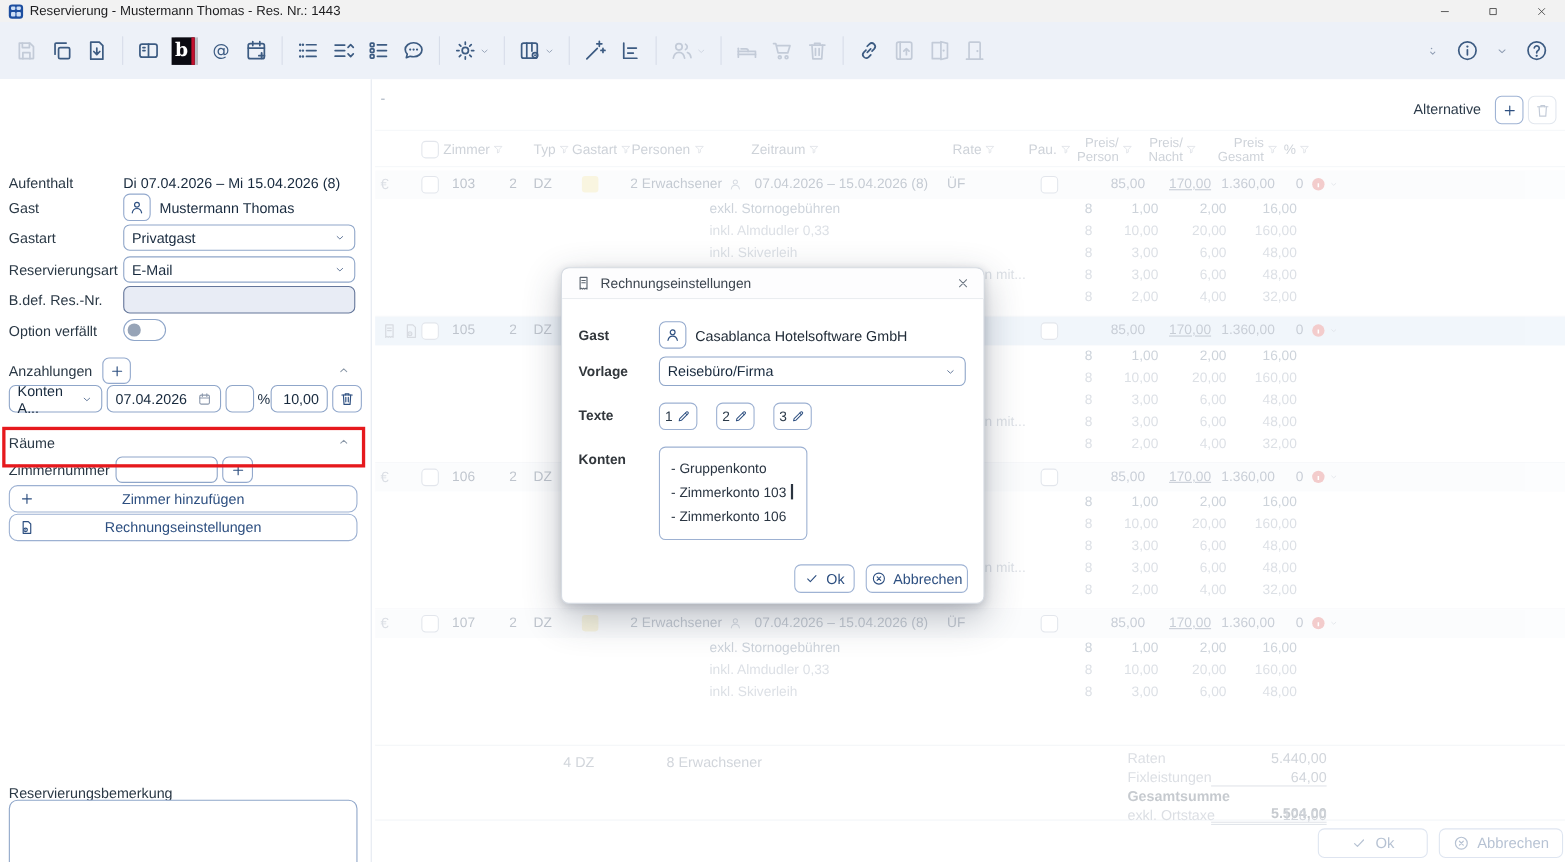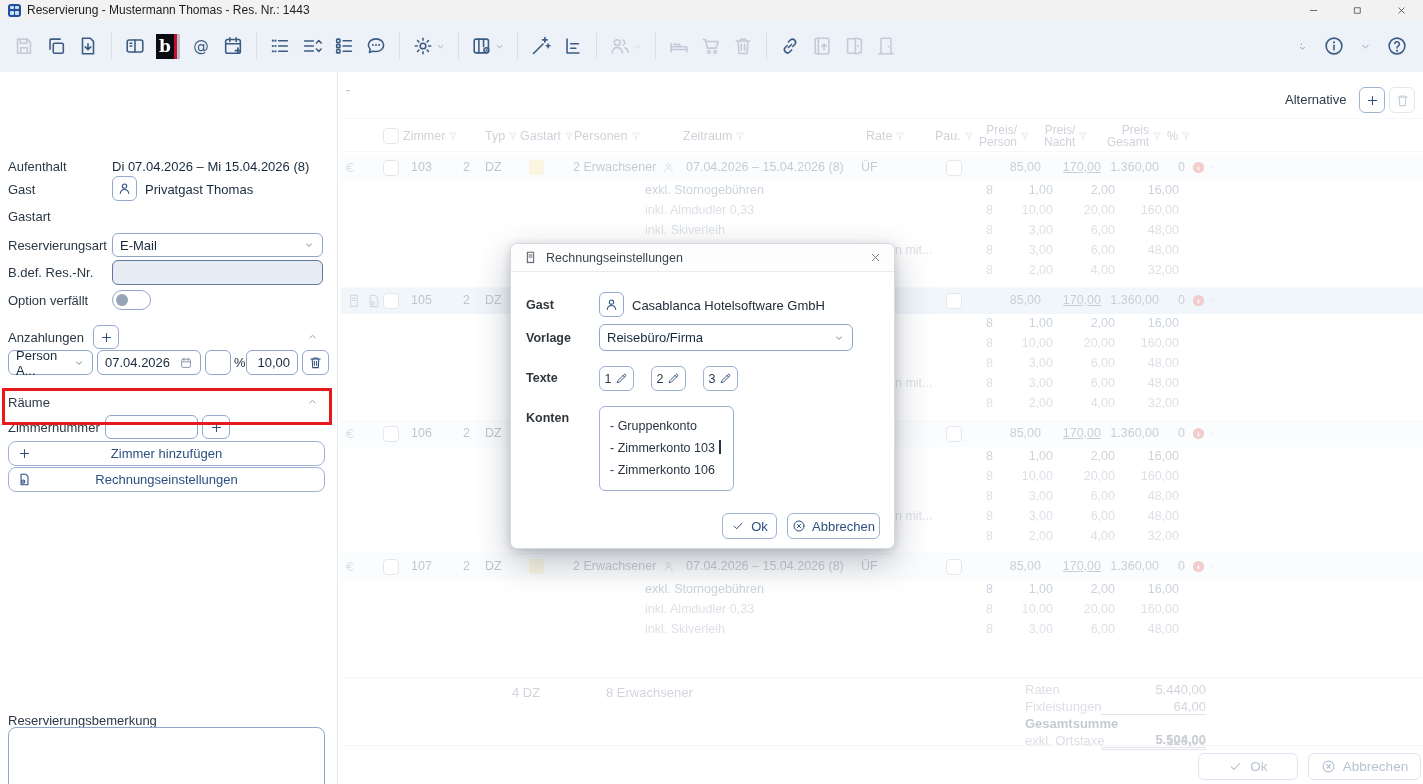--- a/index.html
+++ b/index.html
@@ -132,21 +132,21 @@
   
   #dialog{position:absolute; left:510px; top:243px; width:385px; height:306px; background:#fff; border:1px solid #d6dbe2; border-radius:7px;
           box-shadow:0 12px 34px rgba(40,50,70,.30), 0 2px 8px rgba(40,50,70,.18); z-index:50;}
   #dlg-title{height:28px; border-bottom:1px solid #e8ebef; display:flex; align-items:center; padding:0 12px; border-radius:7px 7px 0 0; background:#fdfdfe;}
   #dlg-title .dico{color:#5c6570; margin-right:8px;} #dlg-title .dico svg{width:15px; height:15px;}
   #dlg-title .dtxt{color:#3c454f; font-size:12.5px;}
   #dlg-close{margin-left:auto; color:#6a7480;} #dlg-close svg{width:13px; height:13px;}
   .dlbl{position:absolute; left:15px; color:#32373c; font-weight:bold; font-size:12.5px;}
   #dlg-gast-btn{position:absolute; left:88px; top:48px; width:25px; height:25px;}
   #dlg-gast-val{position:absolute; left:121px; top:54px; color:#212c38;}
-  #dlg-vorlage{position:absolute; left:88px; top:80px; width:254px; height:27px;}
+  #dlg-vorlage{position:absolute; left:88px; top:80px; width:279px; height:27px;}
   .tbox{position:absolute; top:122px; width:35px; height:25px; border:1px solid #9db1d2; border-radius:6px; background:#fff; display:flex; align-items:center; justify-content:center; gap:4px;}
   .tbox .tnum{color:#2b3a49; font-size:12.5px;}
   .tbox .tpen{color:#2d4f80;} .tbox .tpen svg{width:13px; height:13px;}
   #dlg-konten{position:absolute; left:88px; top:162px; width:135px; height:85px; border:1px solid #9db1d2; border-radius:6px; background:#fff; padding:8px 0 0 10px; overflow:hidden;}
   #dlg-konten .kitem{height:22px; line-height:22px; color:#2a3542; font-size:12.5px; white-space:nowrap;}
   .kcursor{display:inline-block; width:2px; height:14px; background:#2b3440; vertical-align:-2px; margin-left:4px;}
   .dbtn{position:absolute; top:269px; height:26px; border:1px solid #9fb3d4; border-radius:6px; background:#fff; color:#2d4f80; display:flex; align-items:center; justify-content:center; gap:6px; font-size:13px;}
   .dbtn svg{width:14px; height:14px;}
   #dlg-ok{left:211px; width:55px;}
   #dlg-cancel{left:276px; width:93px;}
@@ -391,23 +391,31 @@
     <div class="lbl" style="top:87px">Aufenthalt</div>
     <div class="abs val" style="left:112px; top:87px">Di 07.04.2026 – Mi 15.04.2026 (8)</div>
 
     <div class="lbl" style="top:110px">Gast</div>
     <div class="iconbtn abs" style="left:112px; top:104px; width:25px; height:25px">
       <svg viewBox="0 0 24 24" class="ico">
           <circle cx="12" cy="8.2" r="3.5"></circle>
           <path d="M5.2 20c.7-4.2 3.4-6.3 6.8-6.3s6.1 2.1 6.8 6.3"></path>
         </svg>
     </div>
-    <div class="abs val" style="left:145px; top:110px">Privatgast Thomas</div>
+    <div class="abs val" style="left:145px; top:110px">Mustermann Thomas</div>
 
     <div class="lbl" style="top:137px">Gastart</div>
+    <div class="field" style="left:112px; top:132px; width:211px">
+      <span>Privatgast</span>
+      <span class="chev">
+          <svg viewBox="0 0 24 24" class="ico">
+            <path d="m7 10 5 4.6L17 10"></path>
+          </svg>
+        </span>
+    </div>
 
     <div class="lbl" style="top:166px">Reservierungsart</div>
     <div class="field" style="left:112px; top:161px; width:211px">
       <span>E-Mail</span>
       <span class="chev">
           <svg viewBox="0 0 24 24" class="ico">
             <path d="m7 10 5 4.6L17 10"></path>
           </svg>
         </span>
     </div>
@@ -426,21 +434,21 @@
           <path d="M12 5.5v13M5.5 12h13"></path>
         </svg>
     </div>
     <div class="sec-caret" style="left:306px; top:258px">
         <svg viewBox="0 0 24 24" class="ico">
           <path d="m7 14.5 5-4.6 5 4.6"></path>
         </svg>
       </div>
 
     <div class="field" style="left:8px; top:278px; width:85px; height:25px">
-      <span>Person A...</span>
+      <span>Konten A...</span>
       <span class="chev">
           <svg viewBox="0 0 24 24" class="ico">
             <path d="m7 10 5 4.6L17 10"></path>
           </svg>
         </span>
     </div>
     <div class="field" style="left:97px; top:278px; width:104px; height:25px">
       <span>07.04.2026</span>
       <span class="chev" style="color:#8b98ac">
           <svg viewBox="0 0 24 24" class="ico" style="width:14px;height:14px">

